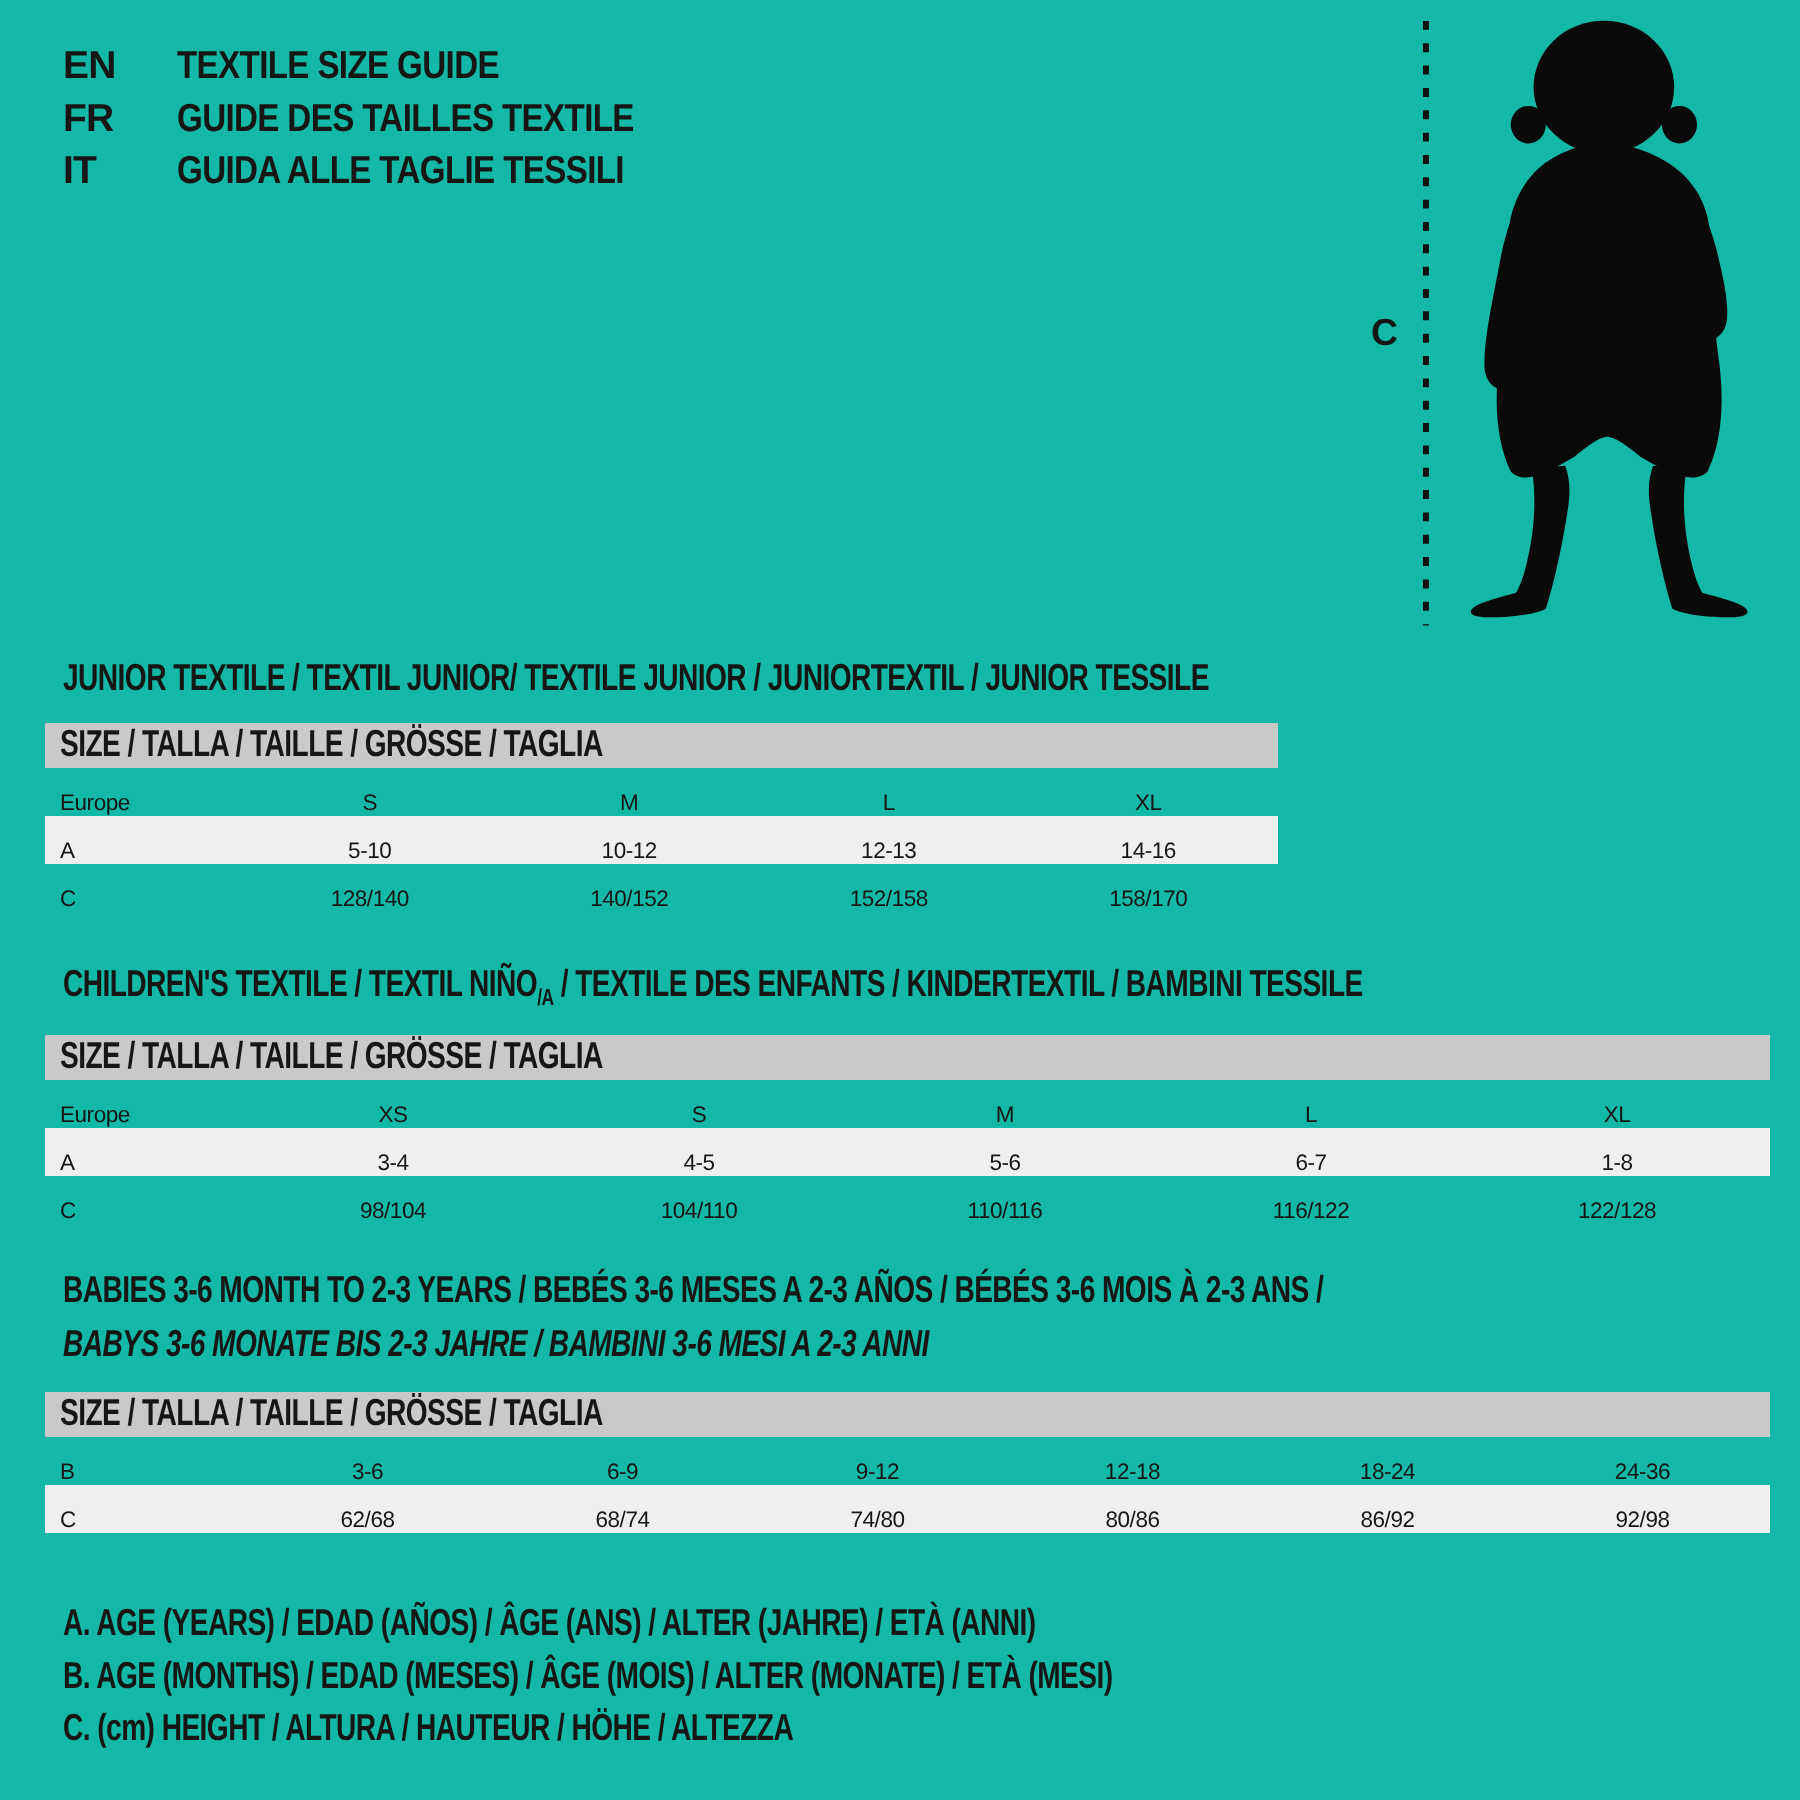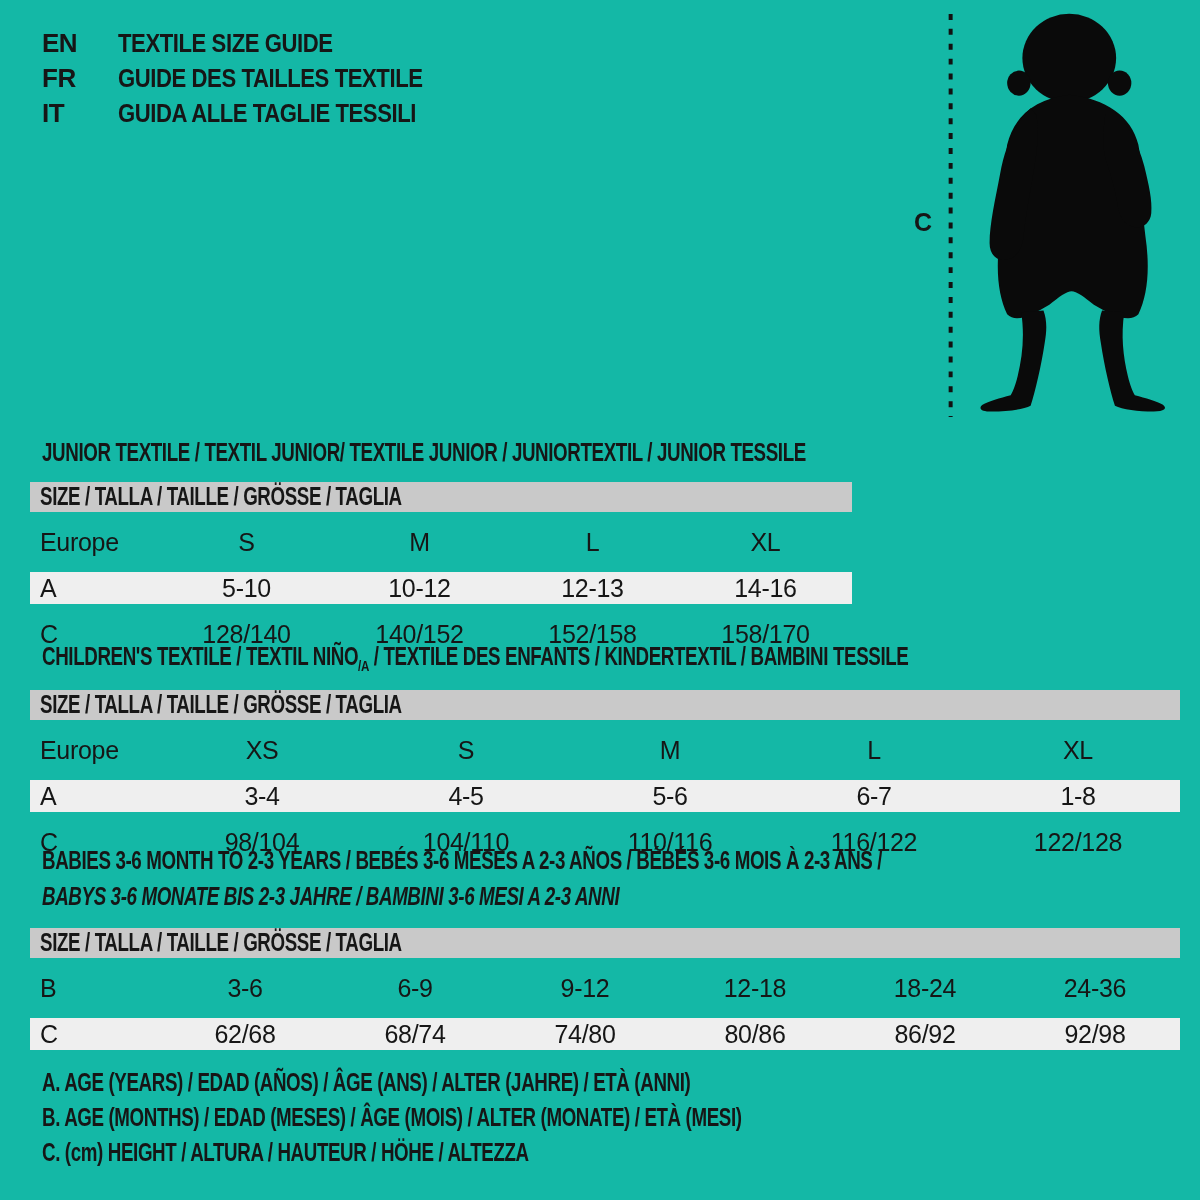--- a/index.html
+++ b/index.html
@@ -29,21 +29,21 @@
   .t-babies2{top:882px;font-style:italic;}
   .subs{font-size:0.62em;}
 
   
   .table{position:absolute;left:30px;}
   .tbl-junior{top:482px;width:822px;}
   .tbl-children{top:690px;width:1150px;}
   .tbl-babies{top:928px;width:1150px;}
   .thead{height:30px;background:#c9c9c9;display:flex;align-items:flex-start;padding-left:10px;
          font-weight:700;font-size:25px;letter-spacing:-0.5px;}
-  .trow{display:flex;height:32px;align-items:center;font-size:25px;letter-spacing:-0.3px;margin-top:14px;}
+  .trow{display:flex;height:32px;align-items:flex-end;font-size:15px;letter-spacing:-0.3px;margin-top:0;}
   .trow:first-of-type{margin-top:3px;}
   .trow.shade{background:#efefef;}
   .lbl{width:130px;padding-left:10px;box-sizing:border-box;}
   .val{flex:1;text-align:center;}
 
   
   .legend-line{position:absolute;left:42px;font-weight:700;font-size:25px;letter-spacing:-0.5px;}
   .lg-a{top:1068px;}
   .lg-b{top:1103px;text-decoration:underline;}
   .lg-c{top:1138px;}

